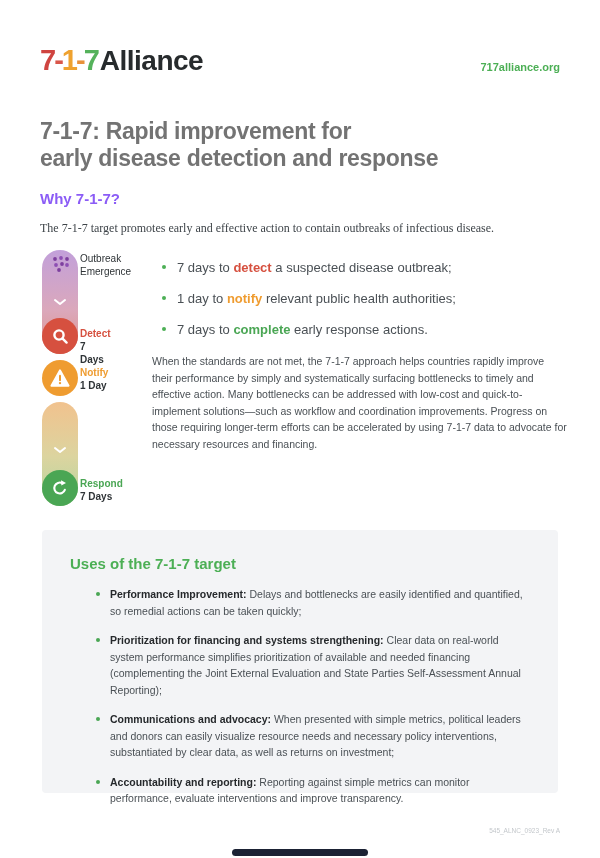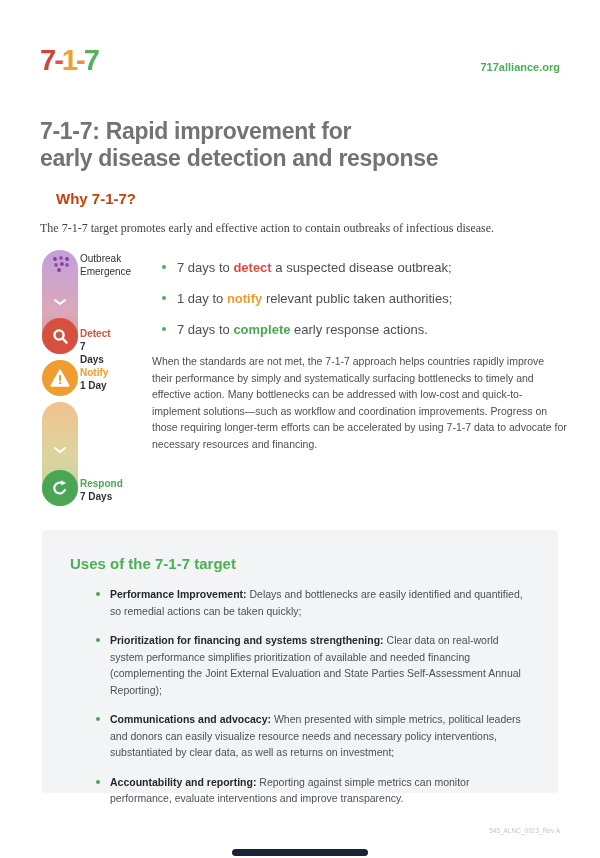--- a/index.html
+++ b/index.html
@@ -21,21 +21,21 @@
   .logo .h1c { color:#d9564a; }
   .logo .d2 { color:#efa22f; }
   .logo .h2c { color:#e8913a; }
   .logo .d3 { color:#55b25b; }
   .logo .word { font-weight:800; font-size:28px; color:#272b2d; letter-spacing:-0.5px; margin-left:2px; }
   .site { position:absolute; right:40px; top:61px; font-size:11px; font-weight:700; color:#4caf55; text-decoration:none; }
 
   
   .h1 { position:absolute; left:40px; top:118px; width:530px;
         font-size:23px; line-height:27px; font-weight:800; letter-spacing:-0.3px; color:#737373; }
-  .h2-why { position:absolute; left:56px; top:190px; font-size:15px; font-weight:800; color:#c2410c; }
+  .h2-why { position:absolute; left:40px; top:190px; font-size:15px; font-weight:800; color:#8b5cf6; }
   .intro { position:absolute; left:40px; top:220px; width:520px; font-size:12px; line-height:16px; color:#3e4449;font-family:Liberation Serif, serif; }
 
   
   .timeline { position:absolute; left:0; top:0; }
   .pill { position:absolute; left:42px; width:36px; border-radius:18px; }
   .pill1 { top:250px; height:104px;
            background:linear-gradient(180deg,#c2a0da 0%,#dba8bb 58%,#de9389 100%); }
   .pill2 { top:402px; height:104px;
            background:linear-gradient(180deg,#f1c28e 0%,#dcd49f 52%,#b3d7a1 100%); }
   .stage-circle { position:absolute; left:42px; width:36px; height:36px; border-radius:50%;
@@ -88,20 +88,21 @@
 <body>
 
 <div class="page">
 
   <div class="logo">
     <span class="mark d1">7</span>
     <span class="mark h1c">-</span>
     <span class="mark d2">1</span>
     <span class="mark h2c">-</span>
     <span class="mark d3">7</span>
+    <span class="word">Alliance</span>
   </div>
   <a class="site" href="#">717alliance.org</a>
 
   <div class="h1">
     <div>7-1-7: Rapid improvement for</div>
     <div>early disease detection and response</div>
   </div>
   <div class="h2-why">Why 7-1-7?</div>
   <div class="intro">The 7-1-7 target promotes early and effective action to contain outbreaks of infectious disease.</div>
 
@@ -160,21 +161,21 @@
       <div class="tl-days">7 Days</div>
     </div>
   </div>
 
   <div class="col">
     <ul class="metrics">
       <li>
         <span>7 days to </span><span class="kw kw-red">detect</span><span> a suspected disease outbreak;</span>
       </li>
       <li>
-        <span>1 day to </span><span class="kw kw-orange">notify</span><span> relevant public taken authorities;</span>
+        <span>1 day to </span><span class="kw kw-orange">notify</span><span> relevant public health authorities;</span>
       </li>
       <li>
         <span>7 days to </span><span class="kw kw-green">complete</span><span> early response actions.</span>
       </li>
     </ul>
     <div class="para">When the standards are not met, the 7-1-7 approach helps countries rapidly improve their performance by simply and systematically surfacing bottlenecks to timely and effective action. Many bottlenecks can be addressed with low-cost and quick-to-implement solutions—such as workflow and coordination improvements. Progress on those requiring longer-term efforts can be accelerated by using 7-1-7 data to advocate for necessary resources and financing.</div>
   </div>
 
   <div class="uses-box">
     <div class="uses-head">Uses of the 7-1-7 target</div>

